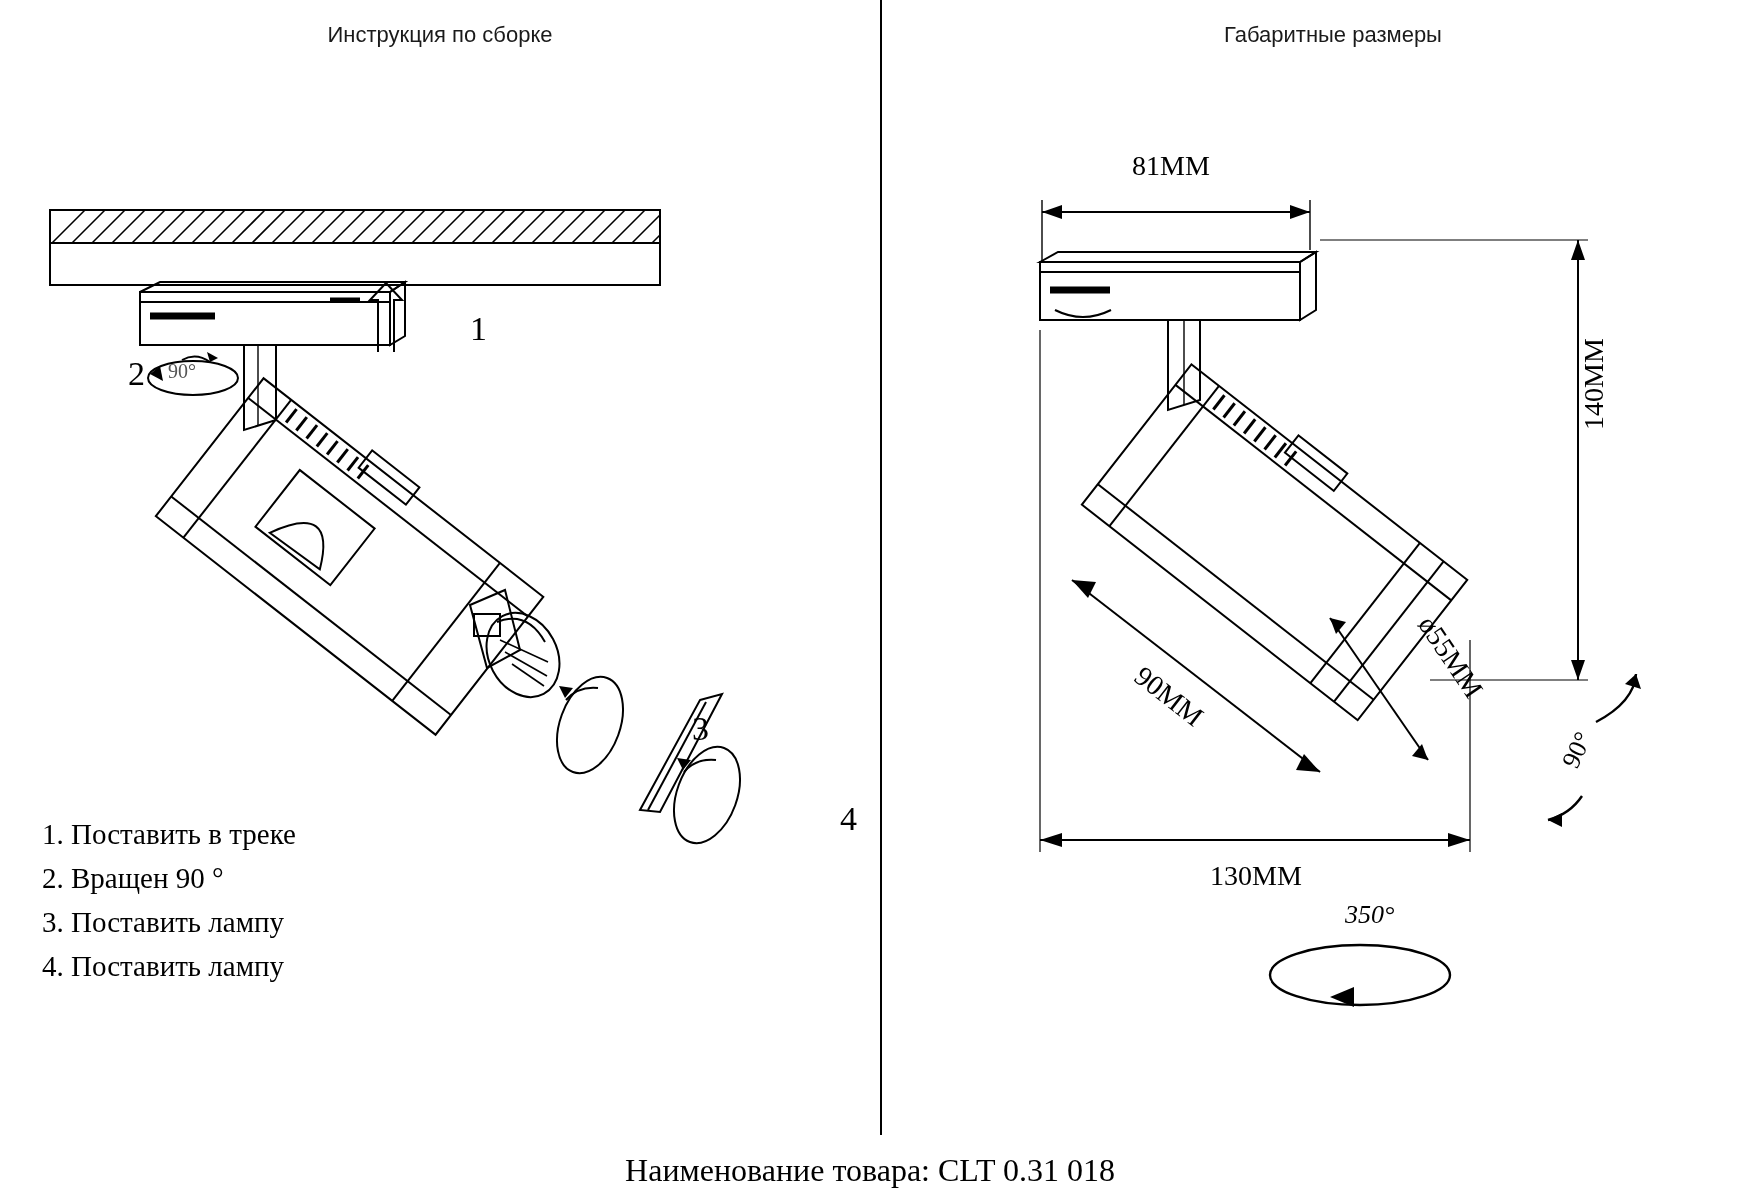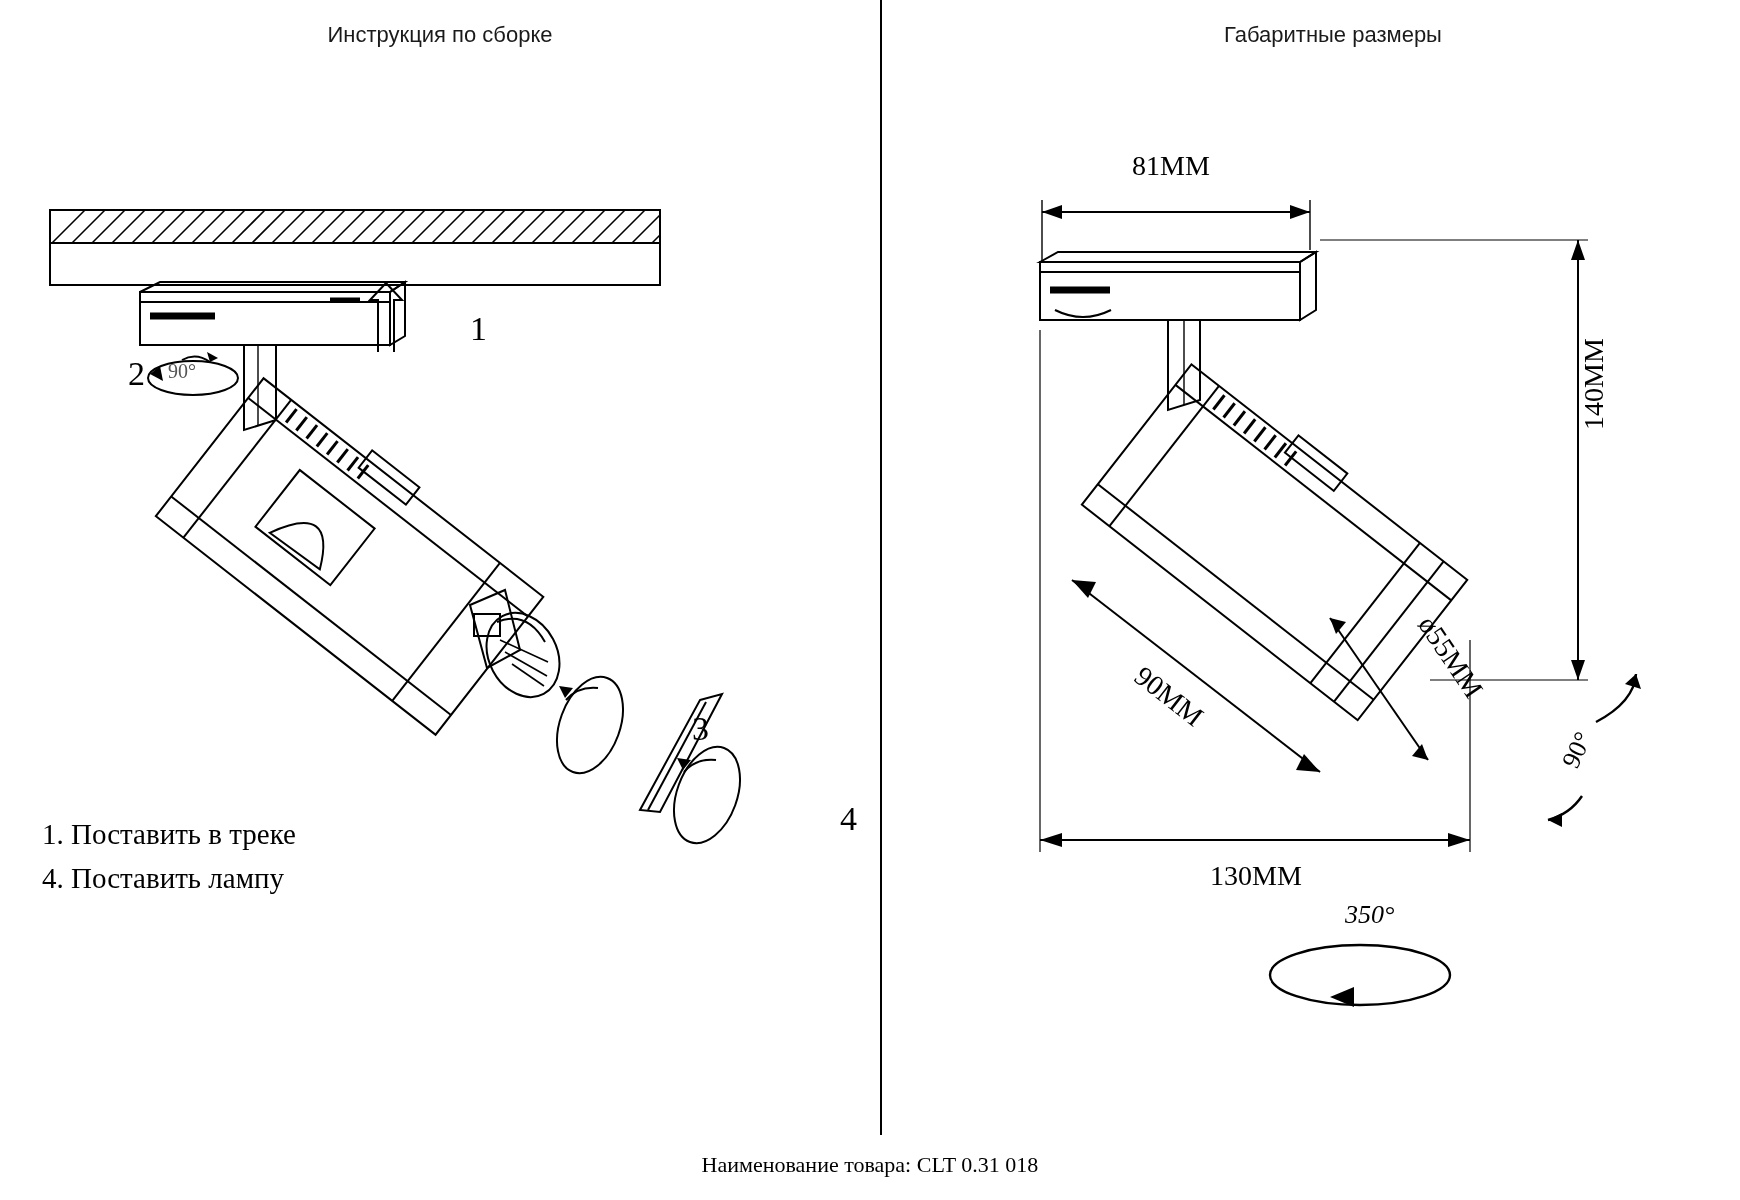--- a/index.html
+++ b/index.html
@@ -44,21 +44,21 @@
     width: 2px;
     height: 1135px;
     background: #000000;
   }
   #footer {
     position: absolute;
     left: 0;
     top: 1152px;
     width: 1740px;
     text-align: center;
-    font-size: 22px;
+    font-size: 32px;
     font-family: "Liberation Serif", serif;
     white-space: nowrap;
   }
   
   #steps {
     position: absolute;
     left: 42px;
     top: 812px;
     width: 520px;
   }
@@ -218,20 +218,22 @@
   </svg>
 
   <div class="callout" id="c1" style="left:470px; top:310px;">1</div>
   <div class="callout" id="c2" style="left:128px; top:355px;">2</div>
   <div class="small-ang" style="left:168px; top:360px;">90°</div>
   <div class="callout" id="c3" style="left:692px; top:710px;">3</div>
   <div class="callout" id="c4" style="left:840px; top:800px;">4</div>
 
   <div id="steps">
     <div class="step">1. Поставить в треке</div>
+    <div class="step">2. Вращен 90 °</div>
+    <div class="step">3. Поставить лампу</div>
     <div class="step">4. Поставить лампу</div>
   </div>
 
   <svg id="art-right" width="1740" height="1140" viewBox="0 0 1740 1140" style="left:0;">
     <g fill="none" stroke="#000" stroke-width="2">
 
       <line x1="1042" y1="200" x2="1042" y2="262" stroke-width="1.4"></line>
       <line x1="1310" y1="200" x2="1310" y2="250" stroke-width="1.4"></line>
       <line x1="1042" y1="212" x2="1310" y2="212"></line>
       <path d="M1042 212 l 20 -7 l 0 14 z" fill="#000" stroke="none"></path>

